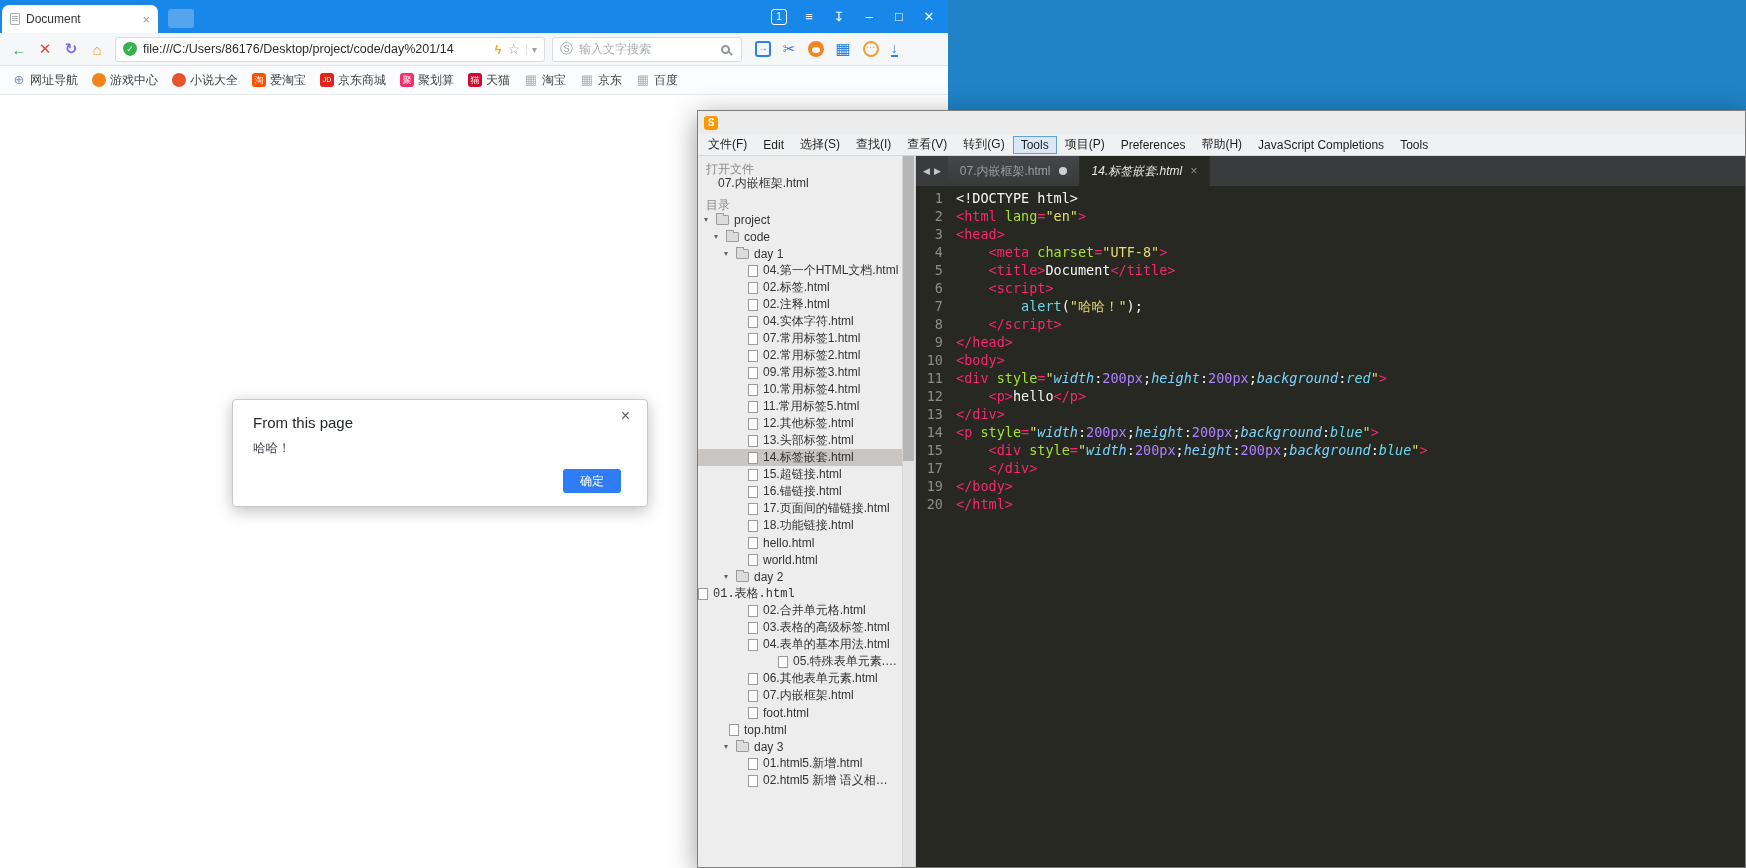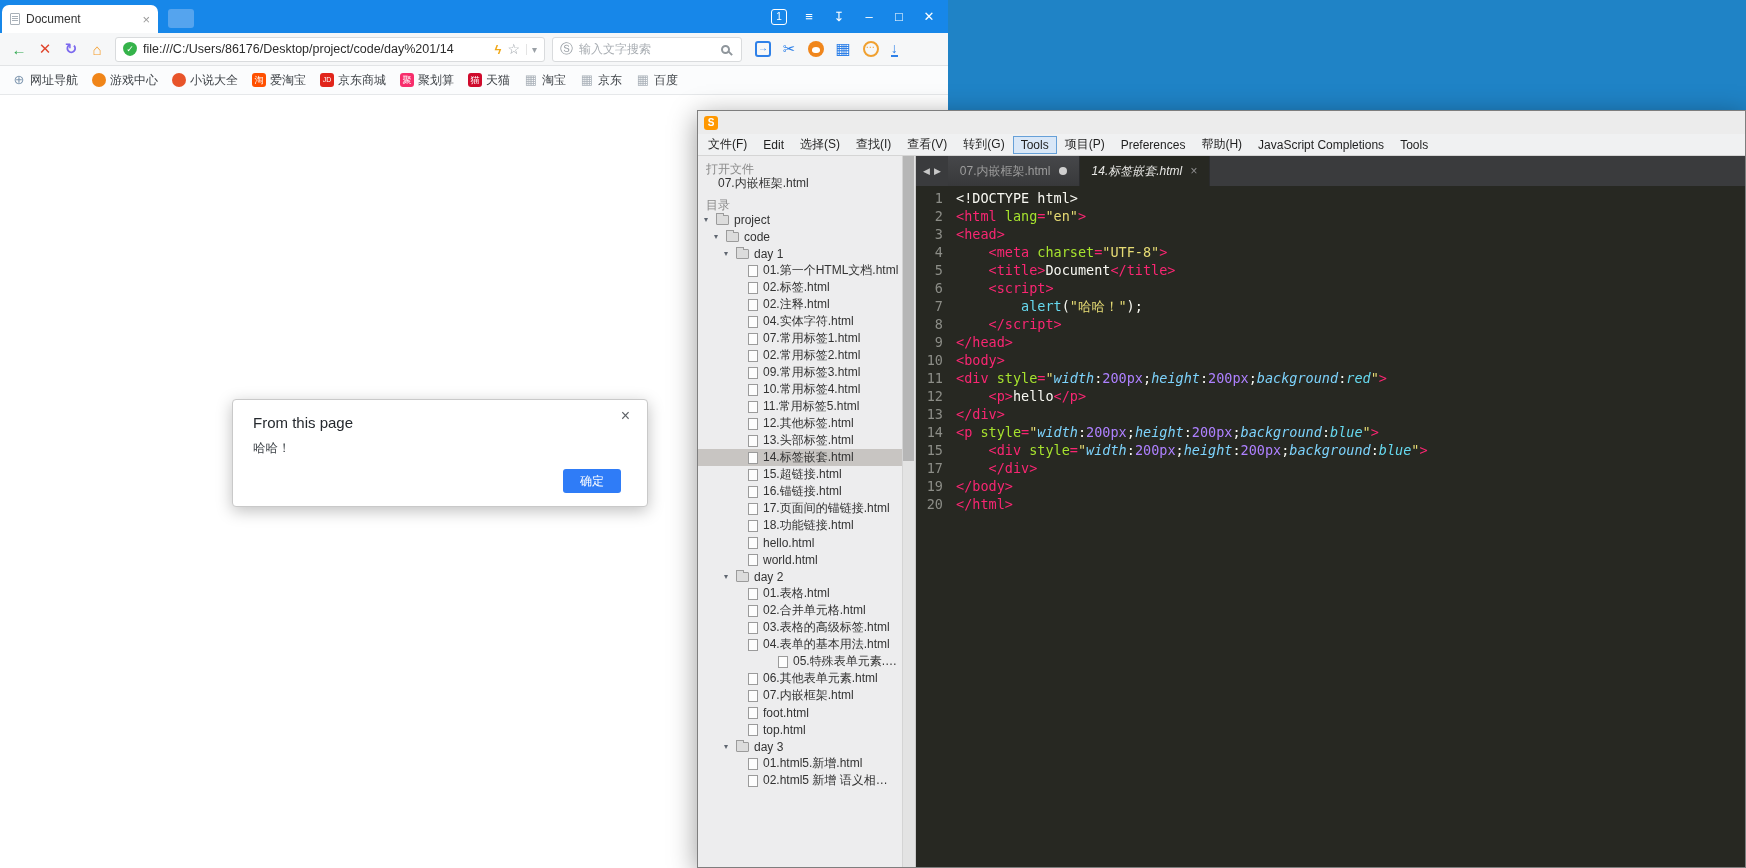--- a/index.html
+++ b/index.html
@@ -237,21 +237,21 @@
               <span class="ico-folder"></span>
               <span class="s-row-label">code</span>
             </div>
             <div class="s-row" style="padding-left: 26px;">
               <span class="tri">▾</span>
               <span class="ico-folder"></span>
               <span class="s-row-label">day 1</span>
             </div>
             <div class="s-row" style="padding-left: 50px;">
               <span class="ico-file"></span>
-              <span class="s-row-label">01.第一个HTML文档.html</span>
+              <span class="s-row-label">04.第一个HTML文档.html</span>
             </div>
             <div class="s-row" style="padding-left: 50px;">
               <span class="ico-file"></span>
               <span class="s-row-label">02.标签.html</span>
             </div>
             <div class="s-row" style="padding-left: 50px;">
               <span class="ico-file"></span>
               <span class="s-row-label">02.注释.html</span>
             </div>
             <div class="s-row" style="padding-left: 50px;">
@@ -312,21 +312,21 @@
             </div>
             <div class="s-row" style="padding-left: 50px;">
               <span class="ico-file"></span>
               <span class="s-row-label">world.html</span>
             </div>
             <div class="s-row" style="padding-left: 26px;">
               <span class="tri">▾</span>
               <span class="ico-folder"></span>
               <span class="s-row-label">day 2</span>
             </div>
-            <div class="s-row" style="padding-left: 50px;">
+            <div class="s-row" style=" font-family: Liberation Mono, monospace;">
               <span class="ico-file"></span>
               <span class="s-row-label">01.表格.html</span>
             </div>
             <div class="s-row" style="padding-left: 50px;">
               <span class="ico-file"></span>
               <span class="s-row-label">02.合并单元格.html</span>
             </div>
             <div class="s-row" style="padding-left: 50px;">
               <span class="ico-file"></span>
               <span class="s-row-label">03.表格的高级标签.html</span>
@@ -344,21 +344,21 @@
               <span class="s-row-label">06.其他表单元素.html</span>
             </div>
             <div class="s-row" style="padding-left: 50px;">
               <span class="ico-file"></span>
               <span class="s-row-label">07.内嵌框架.html</span>
             </div>
             <div class="s-row" style="padding-left: 50px;">
               <span class="ico-file"></span>
               <span class="s-row-label">foot.html</span>
             </div>
-            <div class="s-row" style="padding-left: 50px;">
+            <div class="s-row" style="padding-left: 31px;">
               <span class="ico-file"></span>
               <span class="s-row-label">top.html</span>
             </div>
             <div class="s-row" style="padding-left: 26px;">
               <span class="tri">▾</span>
               <span class="ico-folder"></span>
               <span class="s-row-label">day 3</span>
             </div>
             <div class="s-row" style="padding-left: 50px;">
               <span class="ico-file"></span>

